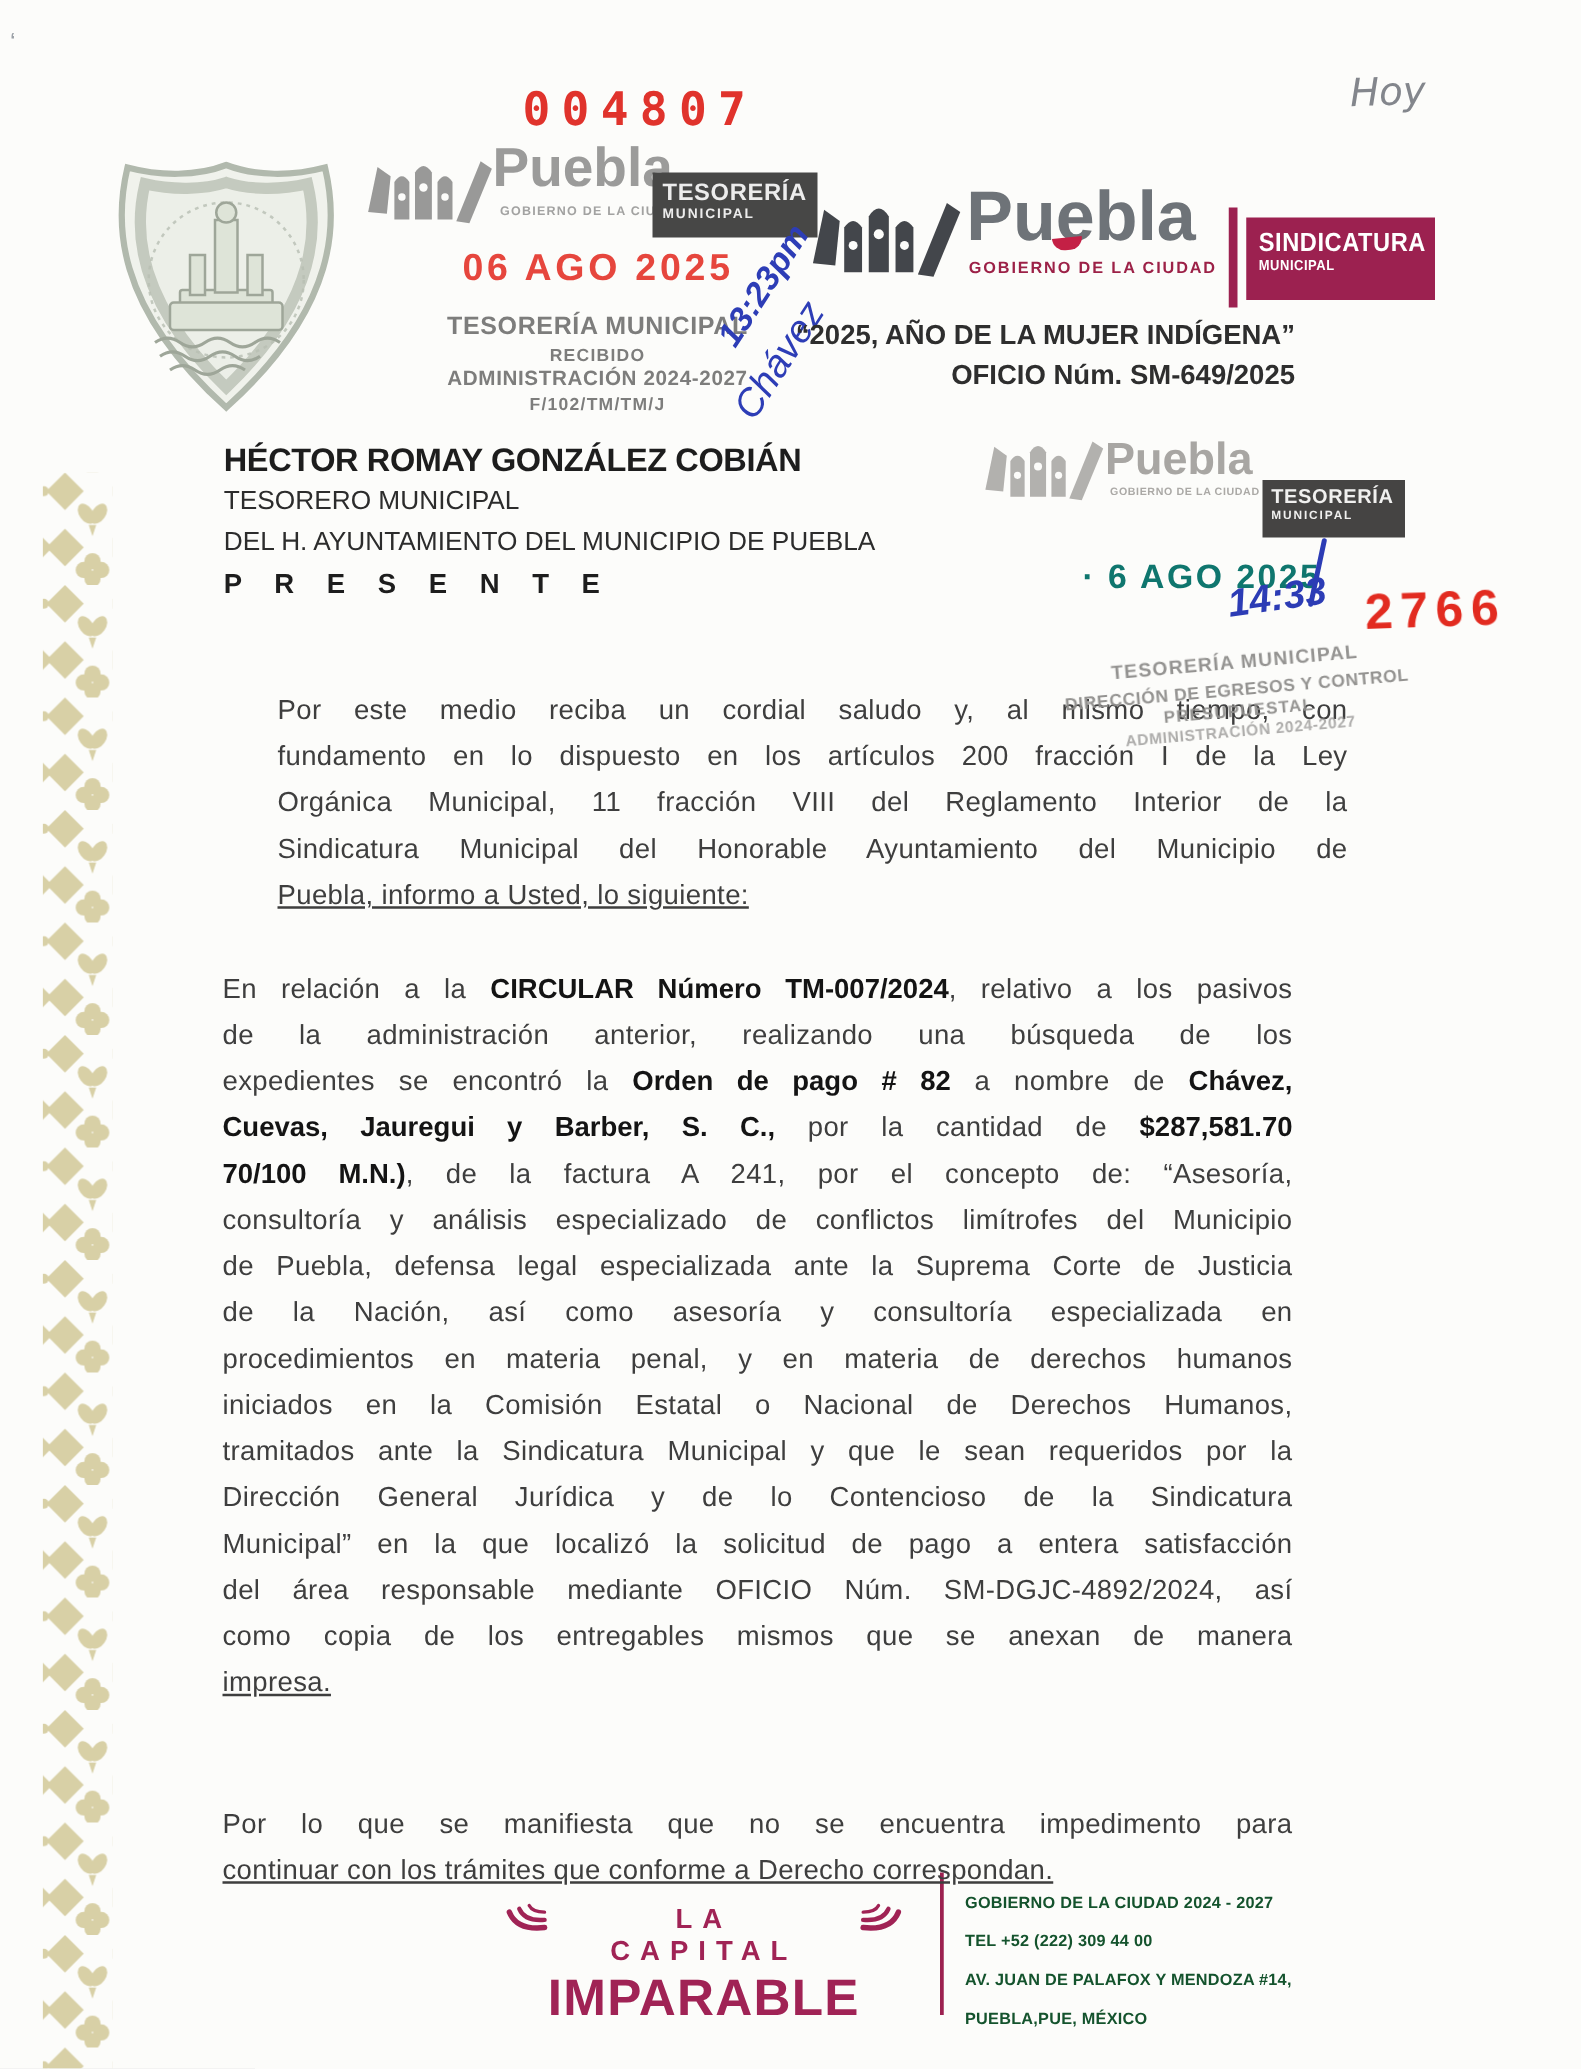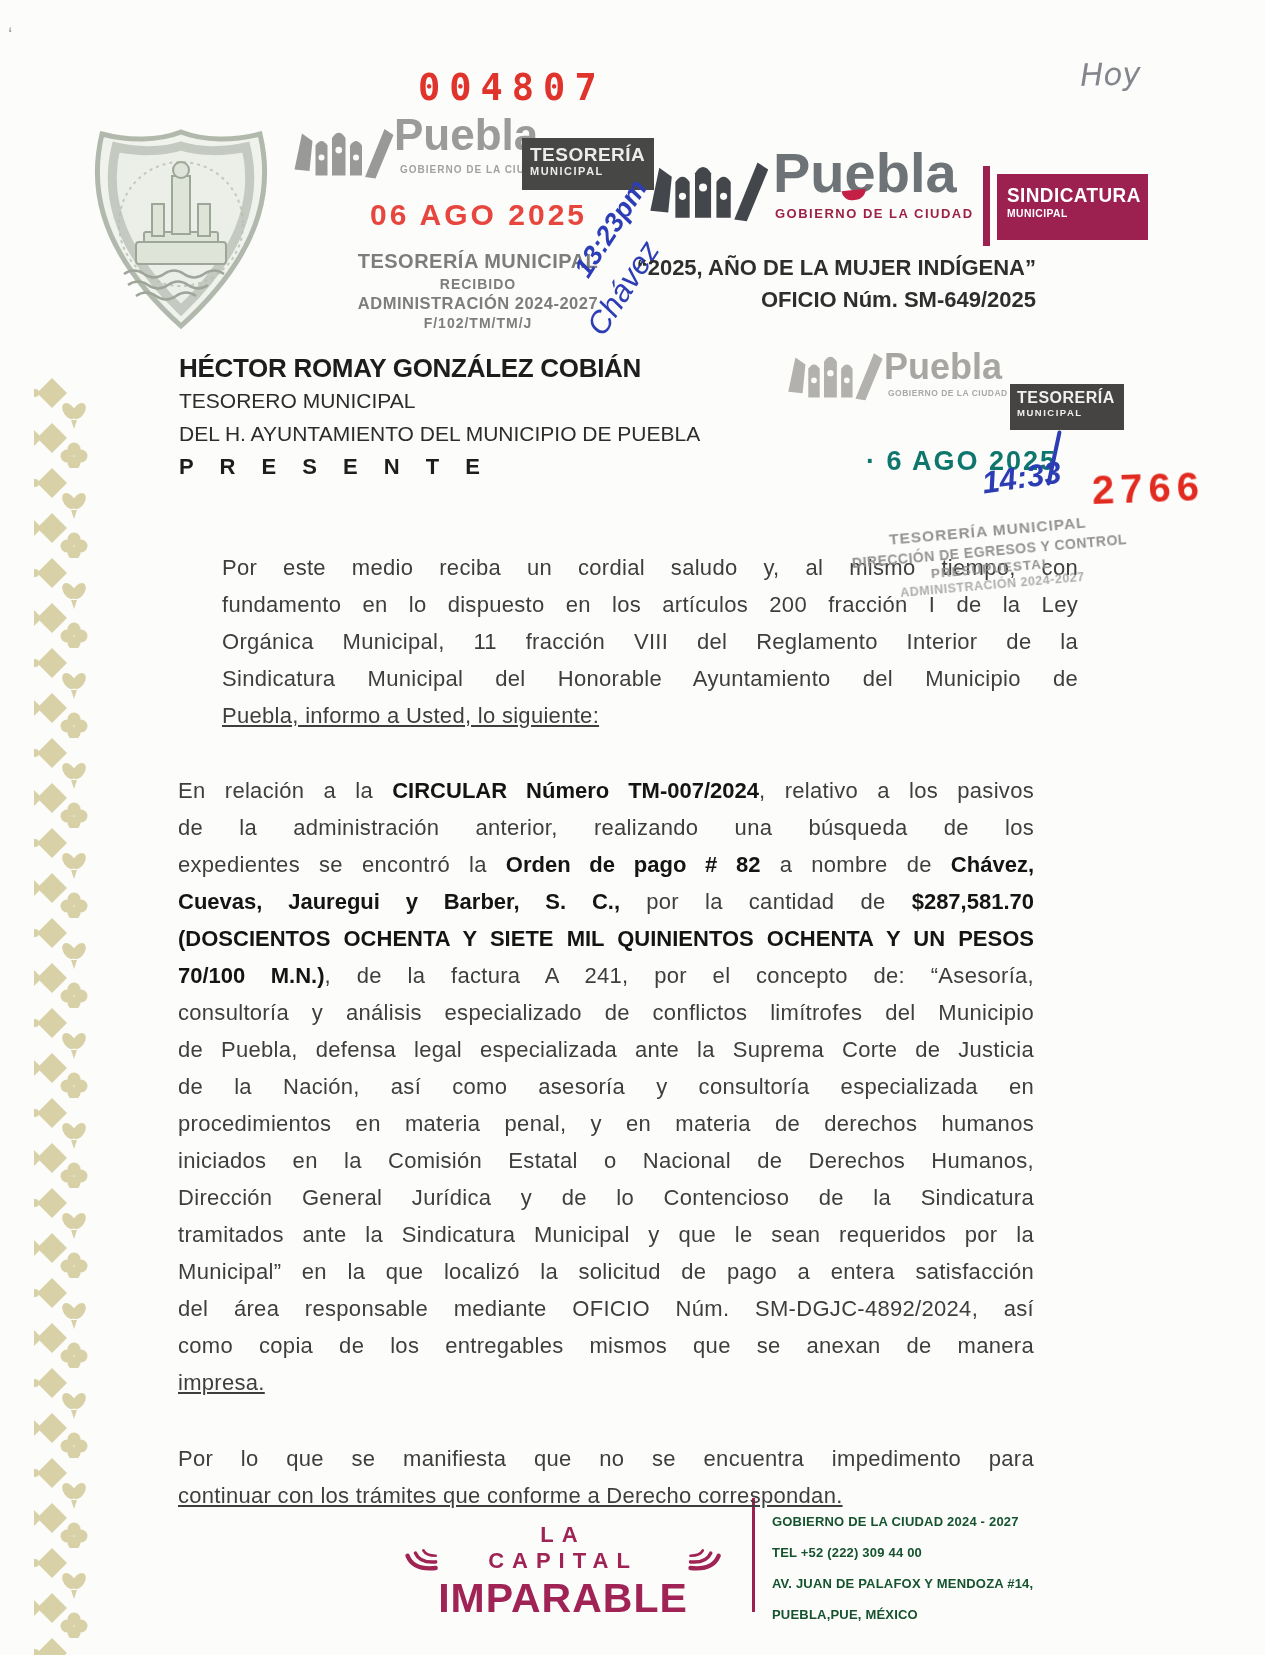--- a/index.html
+++ b/index.html
@@ -98,21 +98,21 @@
   .bline .b{font-weight:bold;color:#141414;letter-spacing:0;}
   .p1{top:549px;margin-left:44px;}
   .p2{top:772px;}
   .p3{top:1440px;}
 
   
   .f-divider{left:752px;top:1498px;width:3px;height:114px;background:#9c2150;}
   .f-contact{left:772px;top:1506px;color:#14532d;font-weight:bold;font-size:13px;
              line-height:31px;letter-spacing:.2px;}
   .f-logo{left:404px;top:1522px;width:318px;text-align:center;color:#a02355;}
-  .f-row1{display:flex;align-items:flex-end;justify-content:center;gap:22px;}
+  .f-row1{display:flex;align-items:flex-start;justify-content:center;gap:22px;}
   .f-cap{font-size:22px;font-weight:bold;letter-spacing:8px;}
   .f-imp{font-size:41px;font-weight:bold;letter-spacing:1px;margin-top:1px;}
 </style>
 </head>
 <body>
 
 <div class="page">
 
   <svg class="abs ornament" width="56" height="1277" xmlns="http://www.w3.org/2000/svg">
     <defs>
@@ -268,29 +268,28 @@
       <div class="bline"><span>fundamento en lo dispuesto en los artículos 200 fracción I de la Ley</span></div>
       <div class="bline"><span>Orgánica Municipal, 11 fracción VIII del Reglamento Interior de la</span></div>
       <div class="bline"><span>Sindicatura Municipal del Honorable Ayuntamiento del Municipio de</span></div>
       <div class="bline last"><span>Puebla, informo a Usted, lo siguiente:</span></div>
     </div>
   <div class="abs para p2">
       <div class="bline"><span>En relación a la </span><span class="b">CIRCULAR Número TM-007/2024</span><span>, relativo a los pasivos</span></div>
       <div class="bline"><span>de la administración anterior, realizando una búsqueda de los</span></div>
       <div class="bline"><span>expedientes se encontró la </span><span class="b">Orden de pago # 82</span><span> a nombre de </span><span class="b">Chávez,</span></div>
       <div class="bline"><span class="b">Cuevas, Jauregui y Barber, S. C.,</span><span> por la cantidad de </span><span class="b">$287,581.70</span></div>
-      <div class="bline"><span class="b">(DOSCIENTOS OCHENTA Y SIETE MIL QUINIENTOS OCHENTA Y UN PESOS</span></div>
       <div class="bline"><span class="b">70/100 M.N.)</span><span>, de la factura A 241, por el concepto de: “Asesoría,</span></div>
       <div class="bline"><span>consultoría y análisis especializado de conflictos limítrofes del Municipio</span></div>
       <div class="bline"><span>de Puebla, defensa legal especializada ante la Suprema Corte de Justicia</span></div>
       <div class="bline"><span>de la Nación, así como asesoría y consultoría especializada en</span></div>
       <div class="bline"><span>procedimientos en materia penal, y en materia de derechos humanos</span></div>
       <div class="bline"><span>iniciados en la Comisión Estatal o Nacional de Derechos Humanos,</span></div>
+      <div class="bline"><span>tramitados ante la Sindicatura Municipal y que le sean requeridos por la</span></div>
       <div class="bline"><span>Dirección General Jurídica y de lo Contencioso de la Sindicatura</span></div>
-      <div class="bline"><span>tramitados ante la Sindicatura Municipal y que le sean requeridos por la</span></div>
       <div class="bline"><span>Municipal” en la que localizó la solicitud de pago a entera satisfacción</span></div>
       <div class="bline"><span>del área responsable mediante OFICIO Núm. SM-DGJC-4892/2024, así</span></div>
       <div class="bline"><span>como copia de los entregables mismos que se anexan de manera</span></div>
       <div class="bline last"><span>impresa.</span></div>
     </div>
   <div class="abs para p3">
       <div class="bline"><span>Por lo que se manifiesta que no se encuentra impedimento para</span></div>
       <div class="bline last"><span>continuar con los trámites que conforme a Derecho correspondan.</span></div>
     </div>
 

